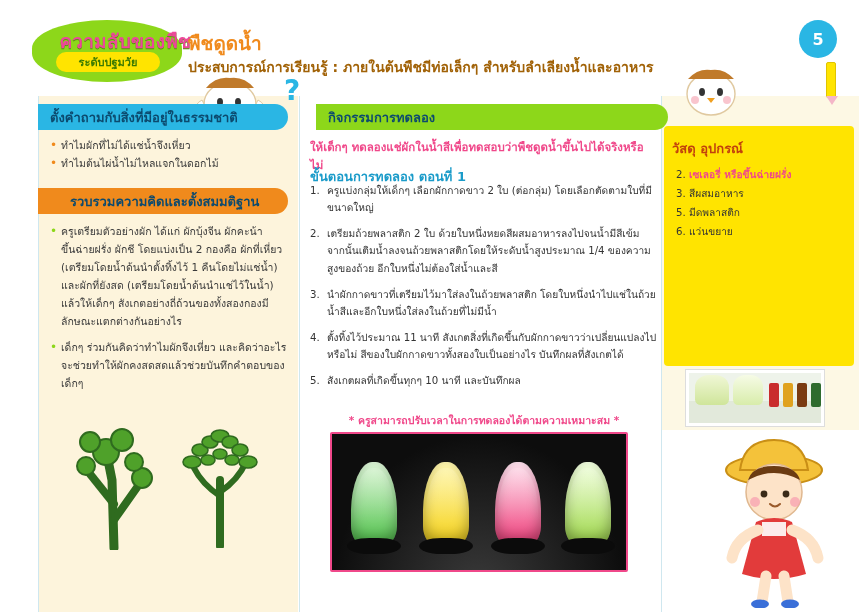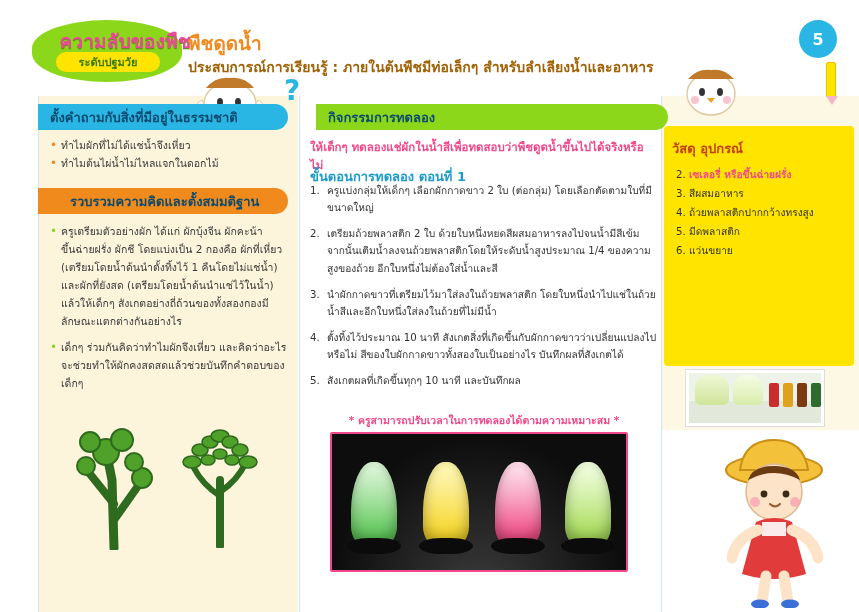--- a/index.html
+++ b/index.html
@@ -301,21 +301,21 @@
     </g>
   </svg>
 
   <div class="bar bar-act">กิจกรรมการทดลอง</div>
   <div class="act-lead">ให้เด็กๆ ทดลองแช่ผักในน้ำสีเพื่อทดสอบว่าพืชดูดน้ำขึ้นไปได้จริงหรือไม่</div>
   <div class="act-step-head">ขั้นตอนการทดลอง ตอนที่ 1</div>
   <div class="steps">
     <div class="step"><span class="num">1.</span><span>ครูแบ่งกลุ่มให้เด็กๆ เลือกผักกาดขาว 2 ใบ (ต่อกลุ่ม) โดยเลือกตัดตามใบที่มีขนาดใหญ่</span></div>
     <div class="step"><span class="num">2.</span><span>เตรียมถ้วยพลาสติก 2 ใบ ด้วยใบหนึ่งหยดสีผสมอาหารลงไปจนน้ำมีสีเข้ม จากนั้นเติมน้ำลงจนถ้วยพลาสติกโดยให้ระดับน้ำสูงประมาณ 1/4 ของความสูงของถ้วย อีกใบหนึ่งไม่ต้องใส่น้ำและสี</span></div>
     <div class="step"><span class="num">3.</span><span>นำผักกาดขาวที่เตรียมไว้มาใส่ลงในถ้วยพลาสติก โดยใบหนึ่งนำไปแช่ในถ้วยน้ำสีและอีกใบหนึ่งใส่ลงในถ้วยที่ไม่มีน้ำ</span></div>
-    <div class="step"><span class="num">4.</span><span>ตั้งทิ้งไว้ประมาณ 10 นาที สังเกตสิ่งที่เกิดขึ้นกับผักกาดขาวว่าเปลี่ยนแปลงไปหรือไม่ สีของใบผักกาดขาวทั้งสองใบเป็นอย่างไร บันทึกผลที่สังเกตได้</span></div>
+    <div class="step"><span class="num">4.</span><span>ตั้งทิ้งไว้ประมาณ 11 นาที สังเกตสิ่งที่เกิดขึ้นกับผักกาดขาวว่าเปลี่ยนแปลงไปหรือไม่ สีของใบผักกาดขาวทั้งสองใบเป็นอย่างไร บันทึกผลที่สังเกตได้</span></div>
     <div class="step"><span class="num">5.</span><span>สังเกตผลที่เกิดขึ้นทุกๆ 10 นาที และบันทึกผล</span></div>
   </div>
   <div class="note">* ครูสามารถปรับเวลาในการทดลองได้ตามความเหมาะสม *</div>
 
   <div class="photo">
     <div class="glow"></div>
     <div class="cab c1">
         <div class="leaf"></div>
         <div class="ribs"></div>
         <div class="base"></div>
@@ -335,21 +335,20 @@
         <div class="ribs"></div>
         <div class="base"></div>
       </div>
   </div>
 
   <div class="mat-box"></div>
   <div class="bar bar-mat">วัสดุ อุปกรณ์</div>
   <div class="mat-list">
     <div>2. <span class="hl">เซเลอรี่ หรือขึ้นฉ่ายฝรั่ง</span></div>
     <div>3. <span>สีผสมอาหาร</span></div>
-    <div>4. <span>ถ้วยพลาสติกปากกว้างทรงสูง</span></div>
     <div>5. <span>มีดพลาสติก</span></div>
     <div>6. <span>แว่นขยาย</span></div>
   </div>
 
   <div class="photo2">
     <div class="shelf"></div>
     <div class="veg"></div>
       <div class="veg v2"></div>
     <div class="bot b1"></div>
       <div class="bot b2"></div>

